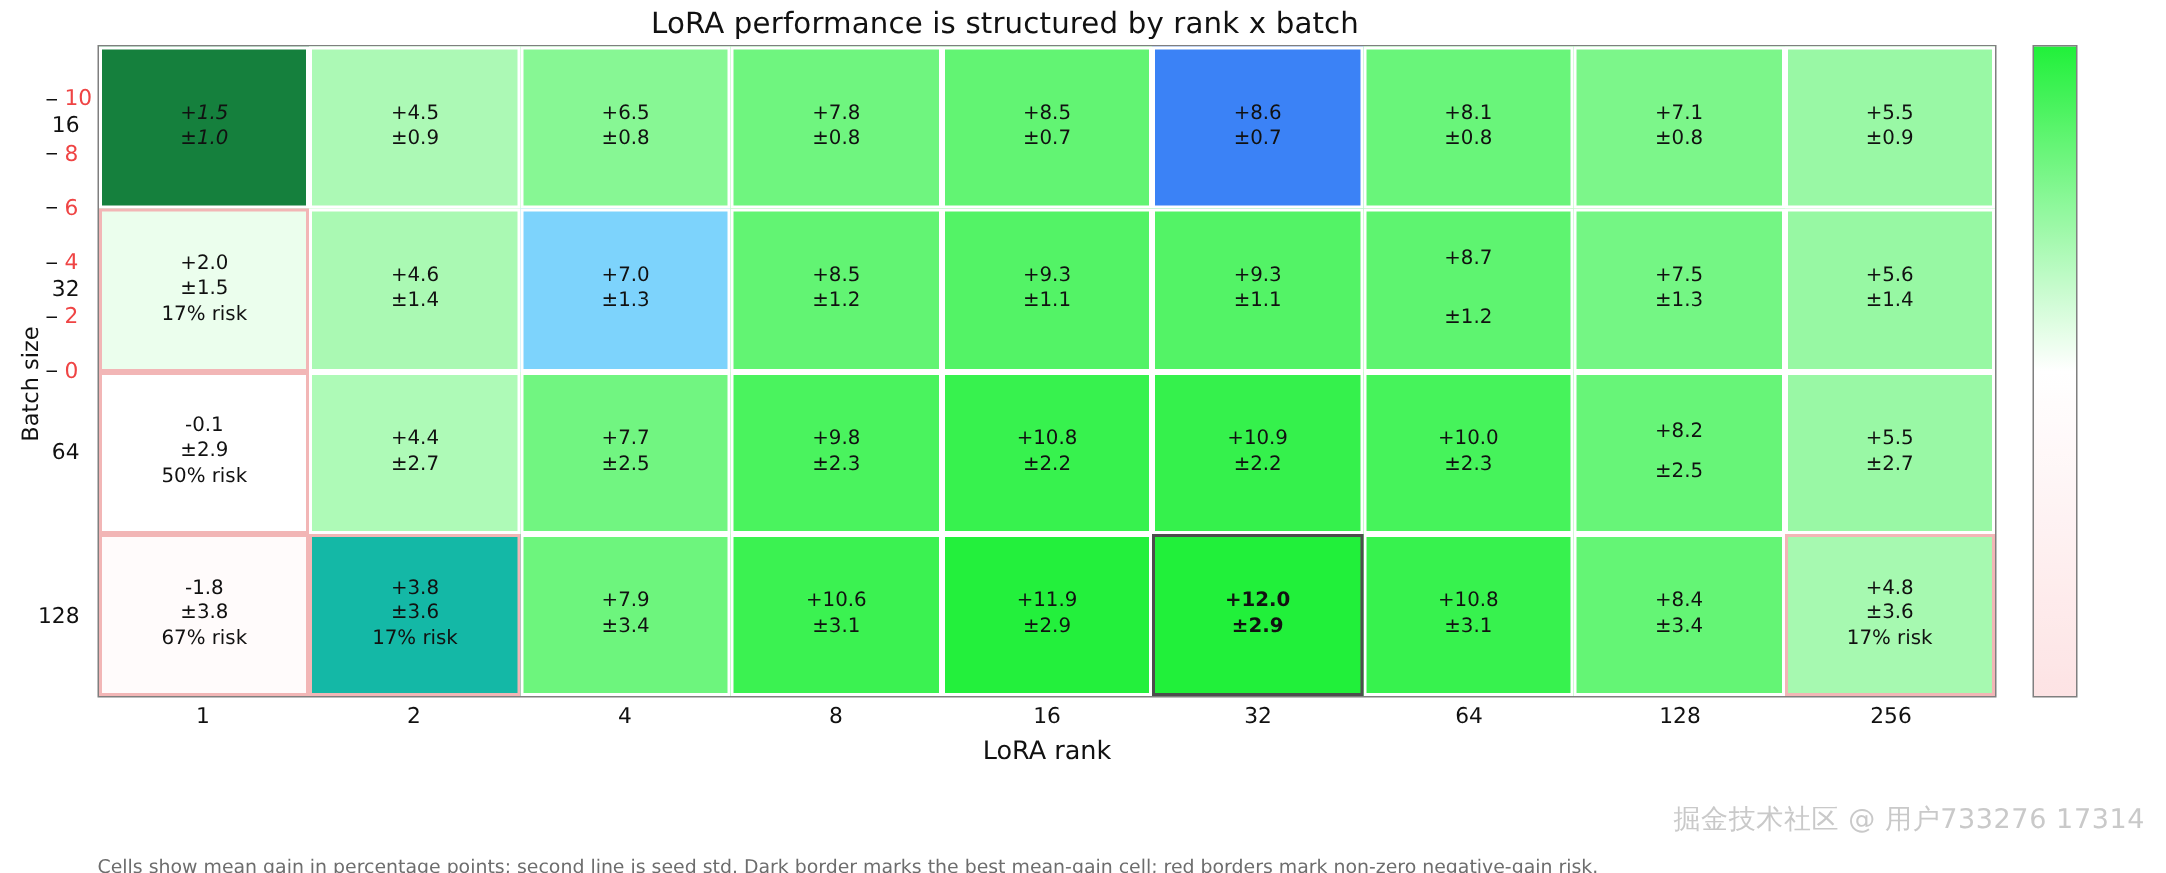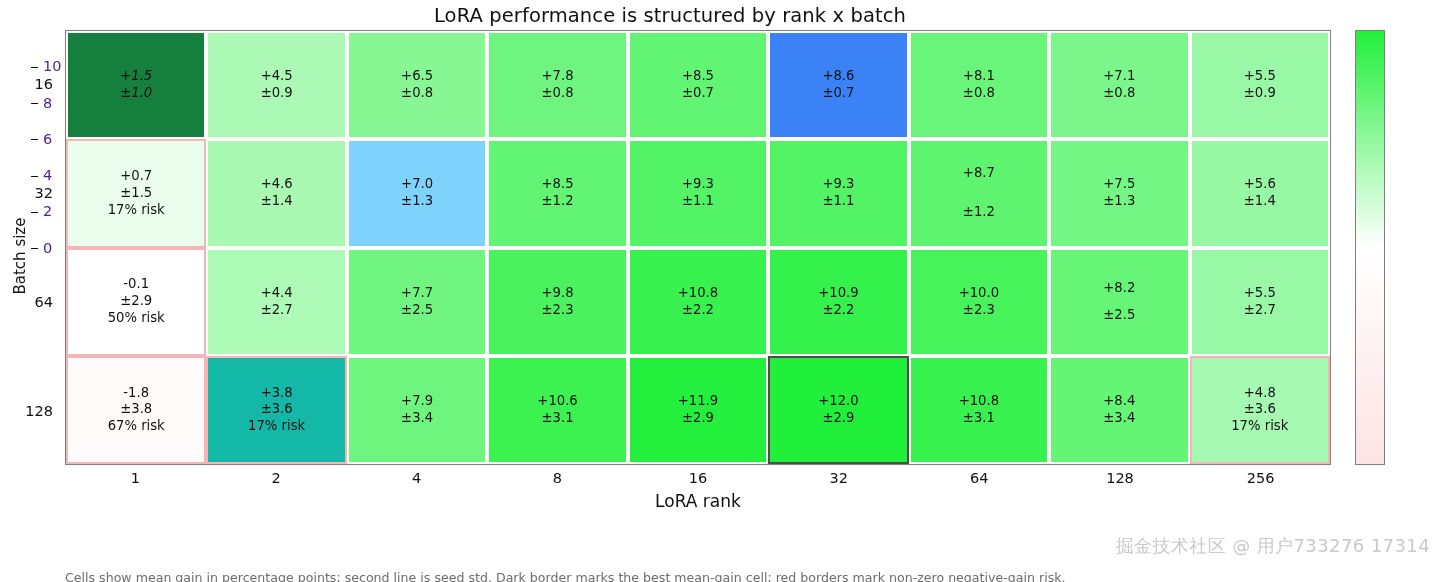--- a/index.html
+++ b/index.html
@@ -55,21 +55,21 @@
     box-sizing: border-box;
     border: 2.2px solid #ffffff;
     font-size: 13.2px;
     line-height: 1.28;
     color: #111111;
     text-align: center;
   }
   .cell.best {
     border-color: #4d4d4d;
     border-width: 2.4px;
-    font-weight: normal;
+    font-weight: bold;
     z-index: 3;
   }
   .cell.risk {
     border-color: #f2b6b6;
     border-width: 2.2px;
     z-index: 2;
   }
   .cell .v-mean,
   .cell .v-std,
   .cell .v-risk {
@@ -131,21 +131,21 @@
   #colorbar {
     position: absolute;
     inset: 0;
     border: 1px solid #7f7f7f;
     box-sizing: border-box;
   }
   .cb-tick {
     position: absolute;
     left: 31px;
     font-size: 14.5px;
-    color: #4c1d95;
+    color: #ef4444;
     white-space: nowrap;
     transform: translateY(-50%);
   }
   .cb-tick .cb-dash {
     display: inline-block;
     width: 7px;
     height: 1px;
     background: #111111;
     vertical-align: middle;
     margin-right: 5px;
@@ -220,21 +220,21 @@
       </div>
       <div class="cell" style="background: rgb(124, 246, 138);">
         <span class="v-mean">+7.1</span>
         <span class="v-std">±0.8</span>
       </div>
       <div class="cell" style="background: rgb(153, 248, 165);">
         <span class="v-mean">+5.5</span>
         <span class="v-std">±0.9</span>
       </div>
       <div class="cell risk" style="background: rgb(235, 254, 237);">
-        <span class="v-mean">+0.7</span>
+        <span class="v-mean">+2.0</span>
         <span class="v-std">±1.5</span>
         <span class="v-risk">17% risk</span>
       </div>
       <div class="cell" style="background: rgb(170, 249, 179);">
         <span class="v-mean">+4.6</span>
         <span class="v-std">±1.4</span>
       </div>
       <div class="cell" style="background: #7dd3fc;">
         <span class="v-mean">+7.0</span>
         <span class="v-std">±1.3</span>

